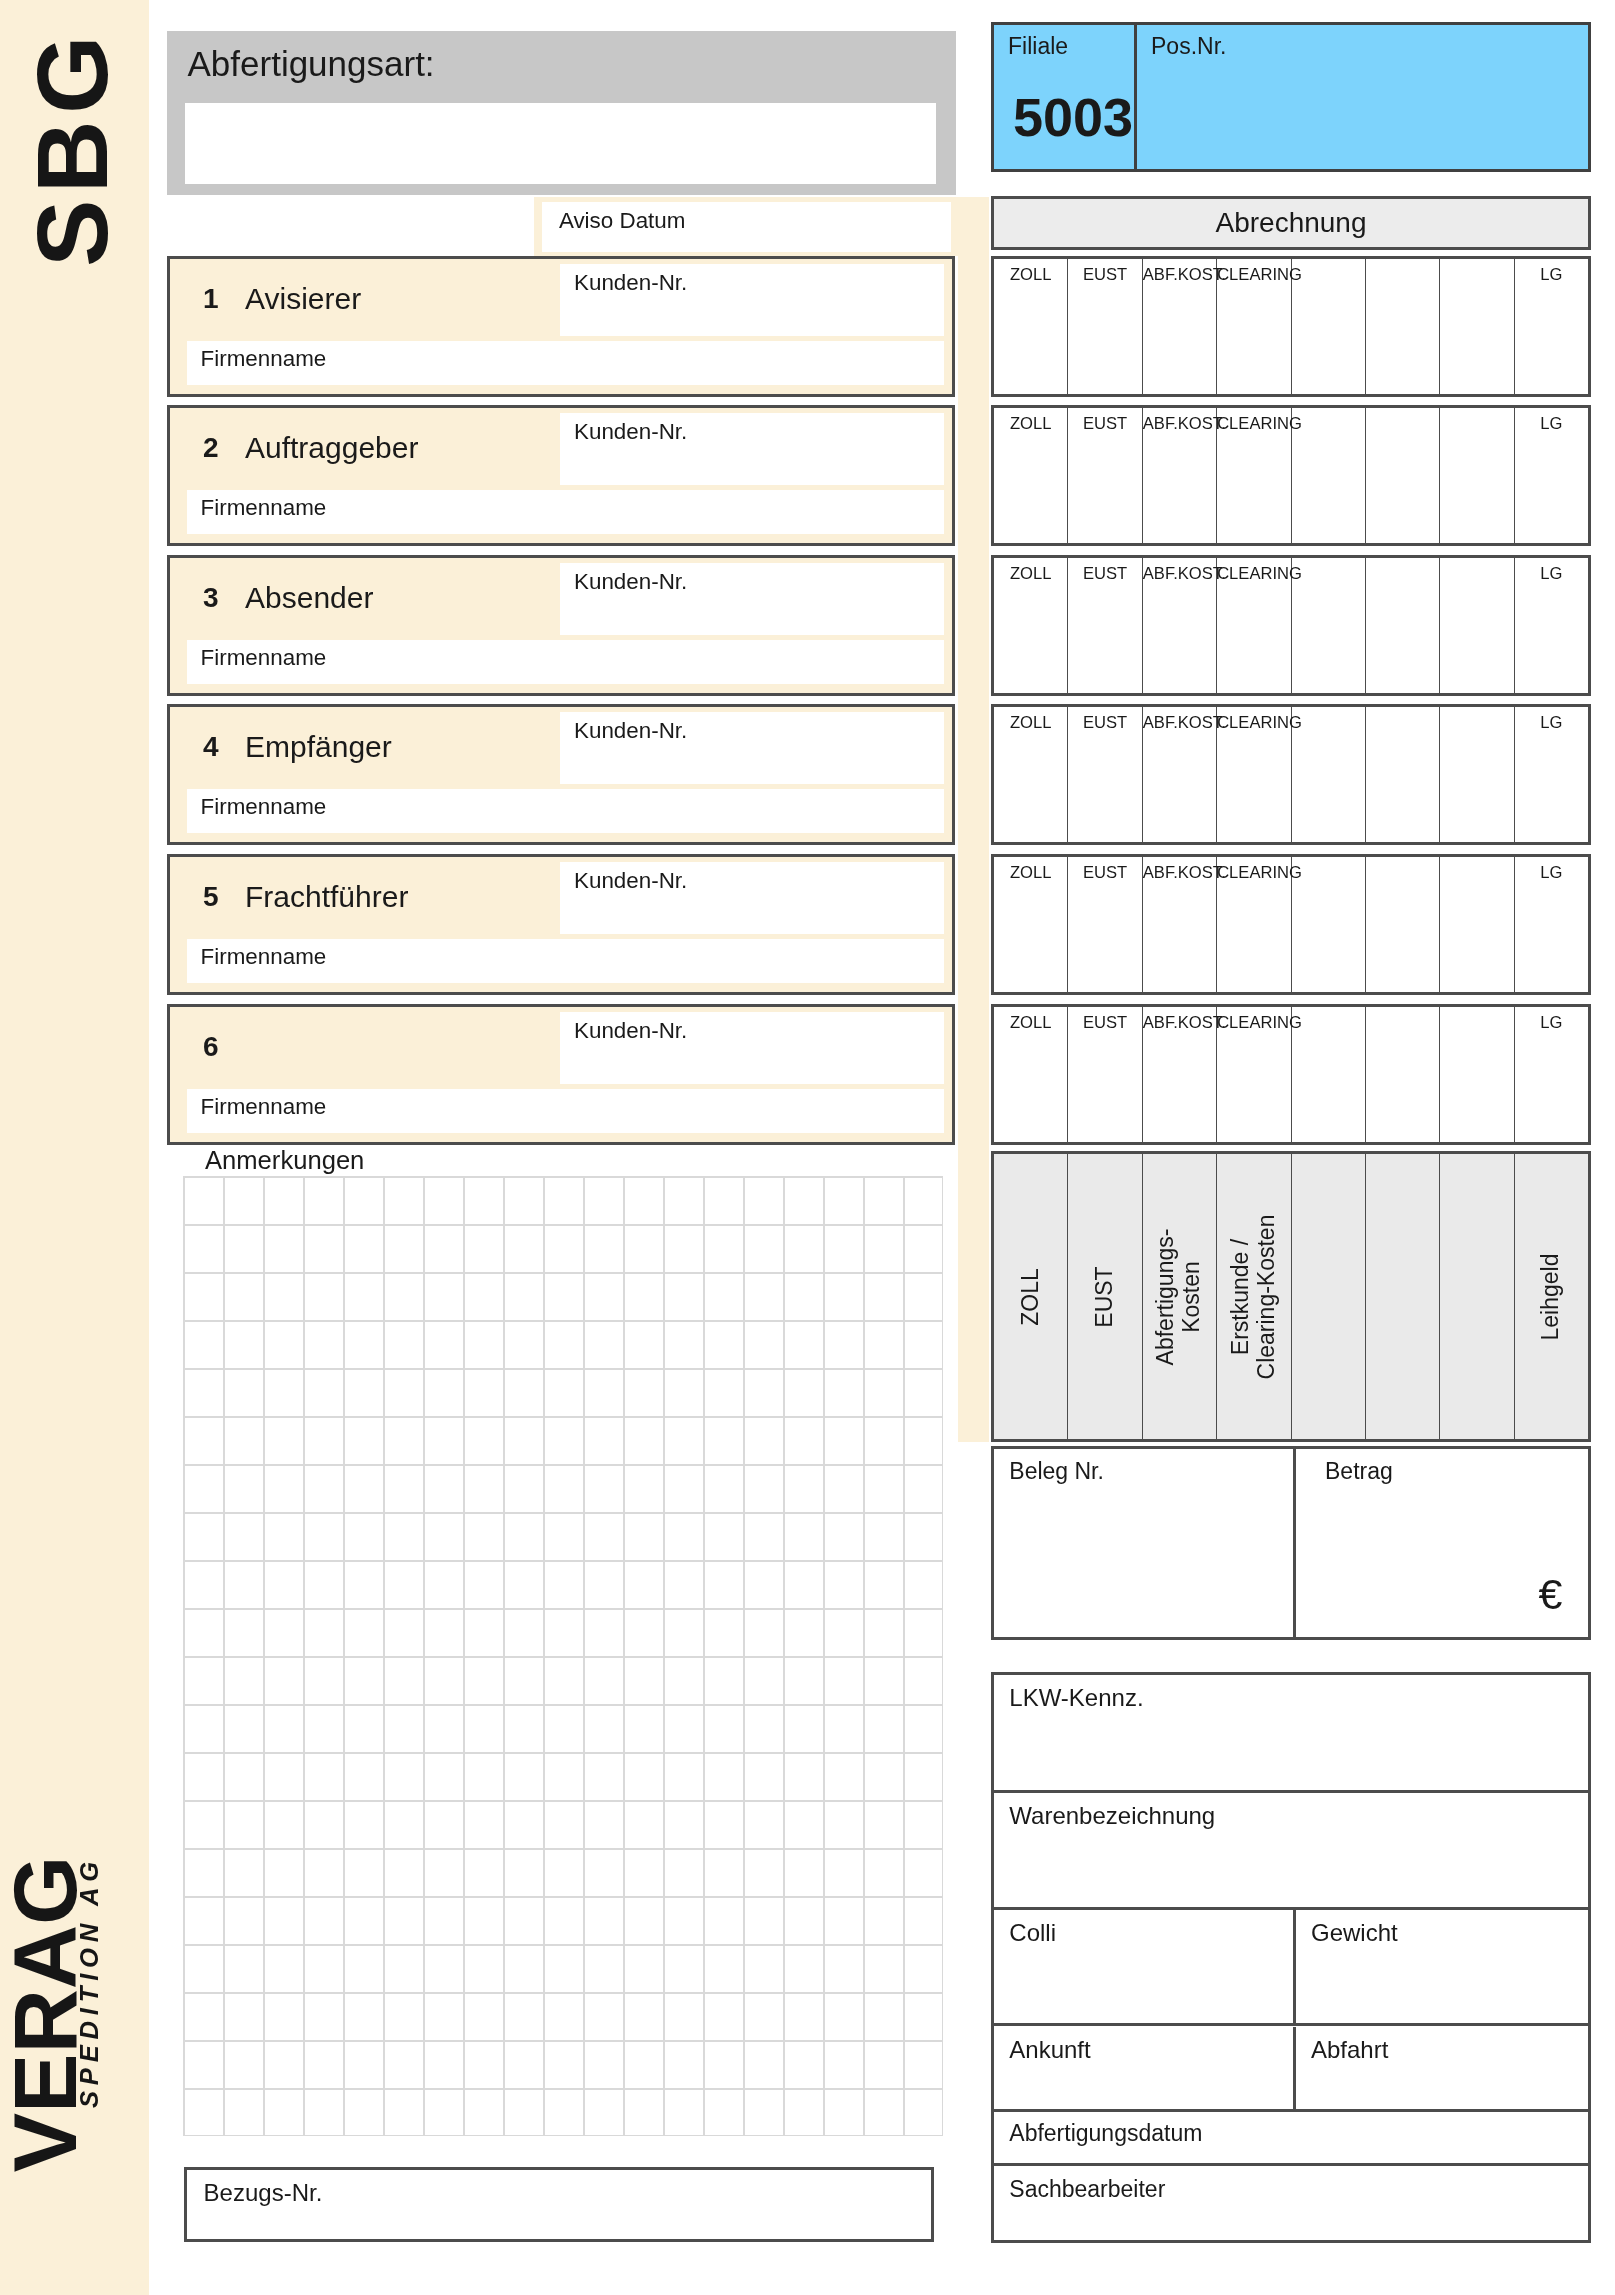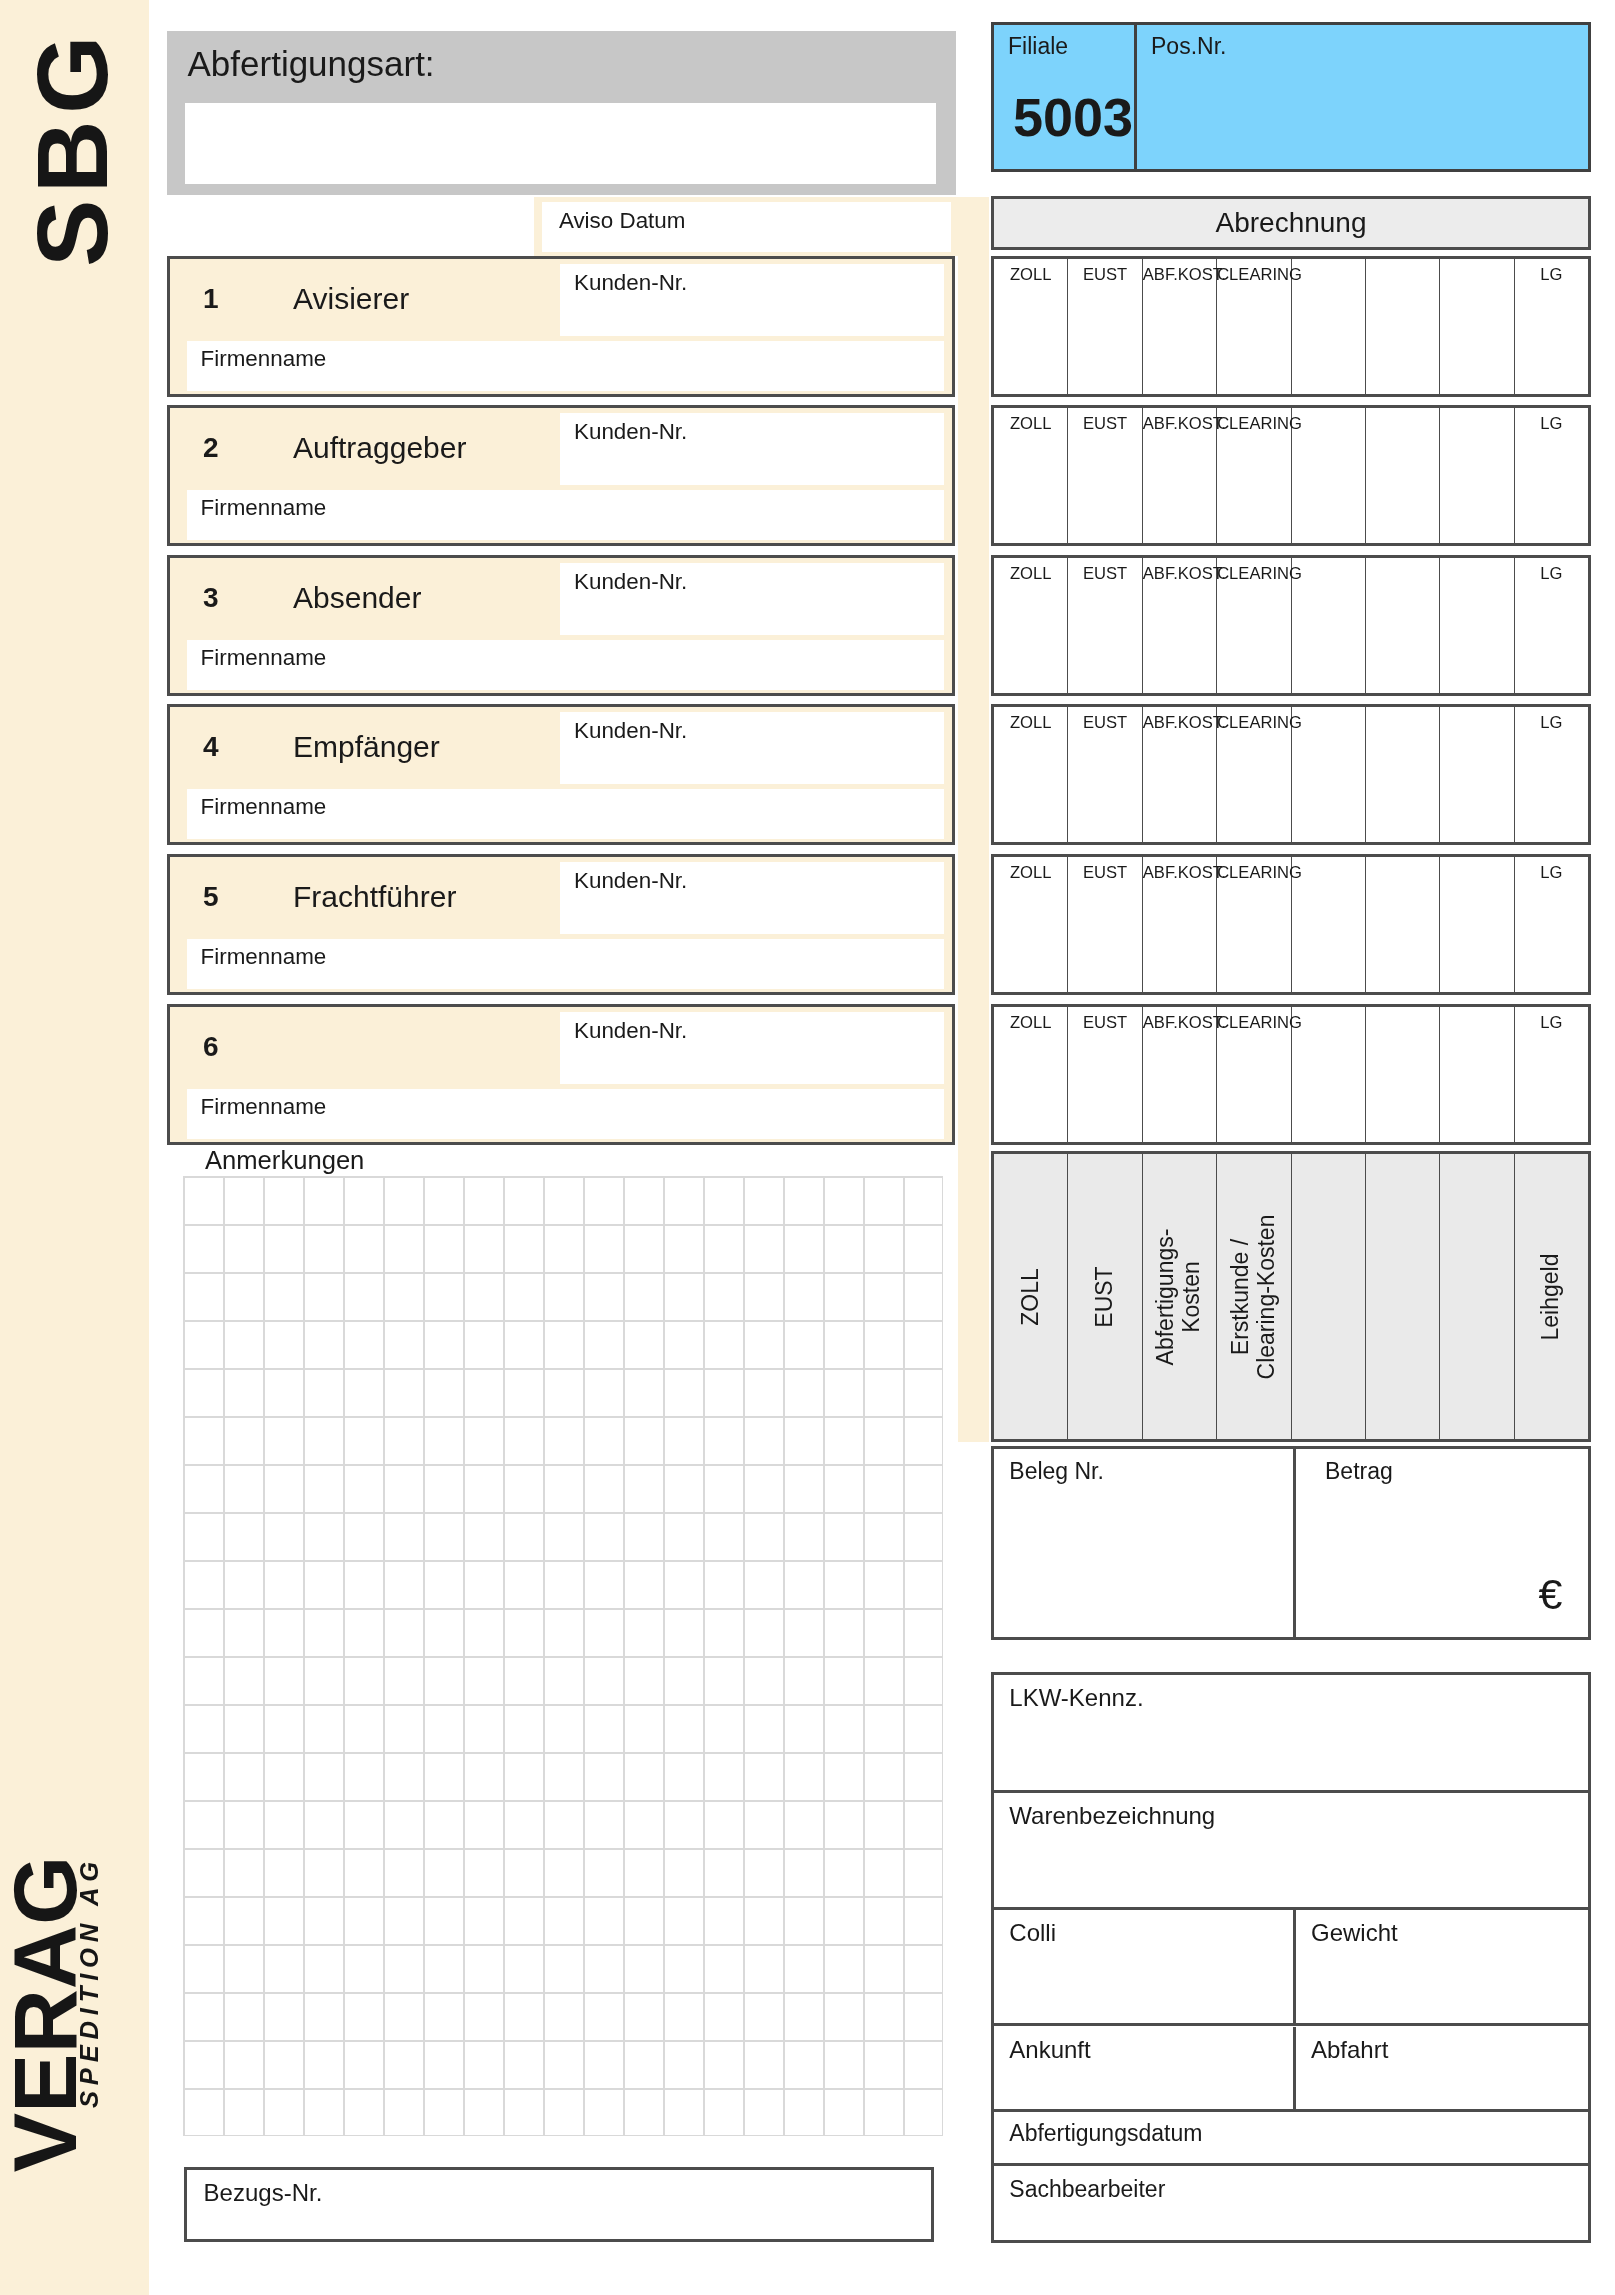--- a/index.html
+++ b/index.html
@@ -30,24 +30,24 @@
   
   .aviso-strip{position:absolute;left:534px;top:197px;width:425px;height:59px;background:#FBF0D8;}
   .aviso-box{position:absolute;left:8.3px;top:5.1px;width:409px;height:50px;background:#ffffff;}
   .aviso-label{position:absolute;left:16.6px;top:6.4px;font-size:22.4px;}
   .right-cream-strip{position:absolute;left:958px;top:197px;width:31px;height:1245px;background:#FBF0D8;}
 
   
   .party{position:absolute;left:167px;width:788px;height:141px;background:#FBF0D8;
          border:3.2px solid #4c4c4c;box-sizing:border-box;}
   .party-num{position:absolute;left:33px;top:24px;font-size:28px;font-weight:bold;}
-  .party-title{position:absolute;left:75px;top:23px;font-size:30px;margin-left:48px;}
+  .party-title{position:absolute;left:75px;top:23px;font-size:30px;}
   .kunden-box{position:absolute;left:390px;top:5.1px;width:384px;height:72px;background:#ffffff;}
   .kunden-label{position:absolute;left:14px;top:6.4px;font-size:22.4px;}
-  .firma-box{position:absolute;left:16.6px;top:82px;width:757px;height:50px;background:#ffffff;}
+  .firma-box{position:absolute;left:16.6px;top:82px;width:757px;height:44px;background:#ffffff;}
   .firma-label{position:absolute;left:14px;top:5.1px;font-size:22.4px;}
 
   
   .ab-header{position:absolute;left:991px;top:196px;width:600px;height:54px;background:#ECECEC;
              border:3.2px solid #4c4c4c;box-sizing:border-box;display:flex;align-items:center;justify-content:center;}
   .ab-title{font-size:28px;}
   .ab-band{position:absolute;left:991px;width:600px;height:141px;background:#ffffff;
            border:3.2px solid #4c4c4c;box-sizing:border-box;display:flex;}
   .ab-cell{flex:1 1 0;border-right:1.9px solid #4c4c4c;position:relative;}
   .ab-cell:last-child{border-right:none;}

